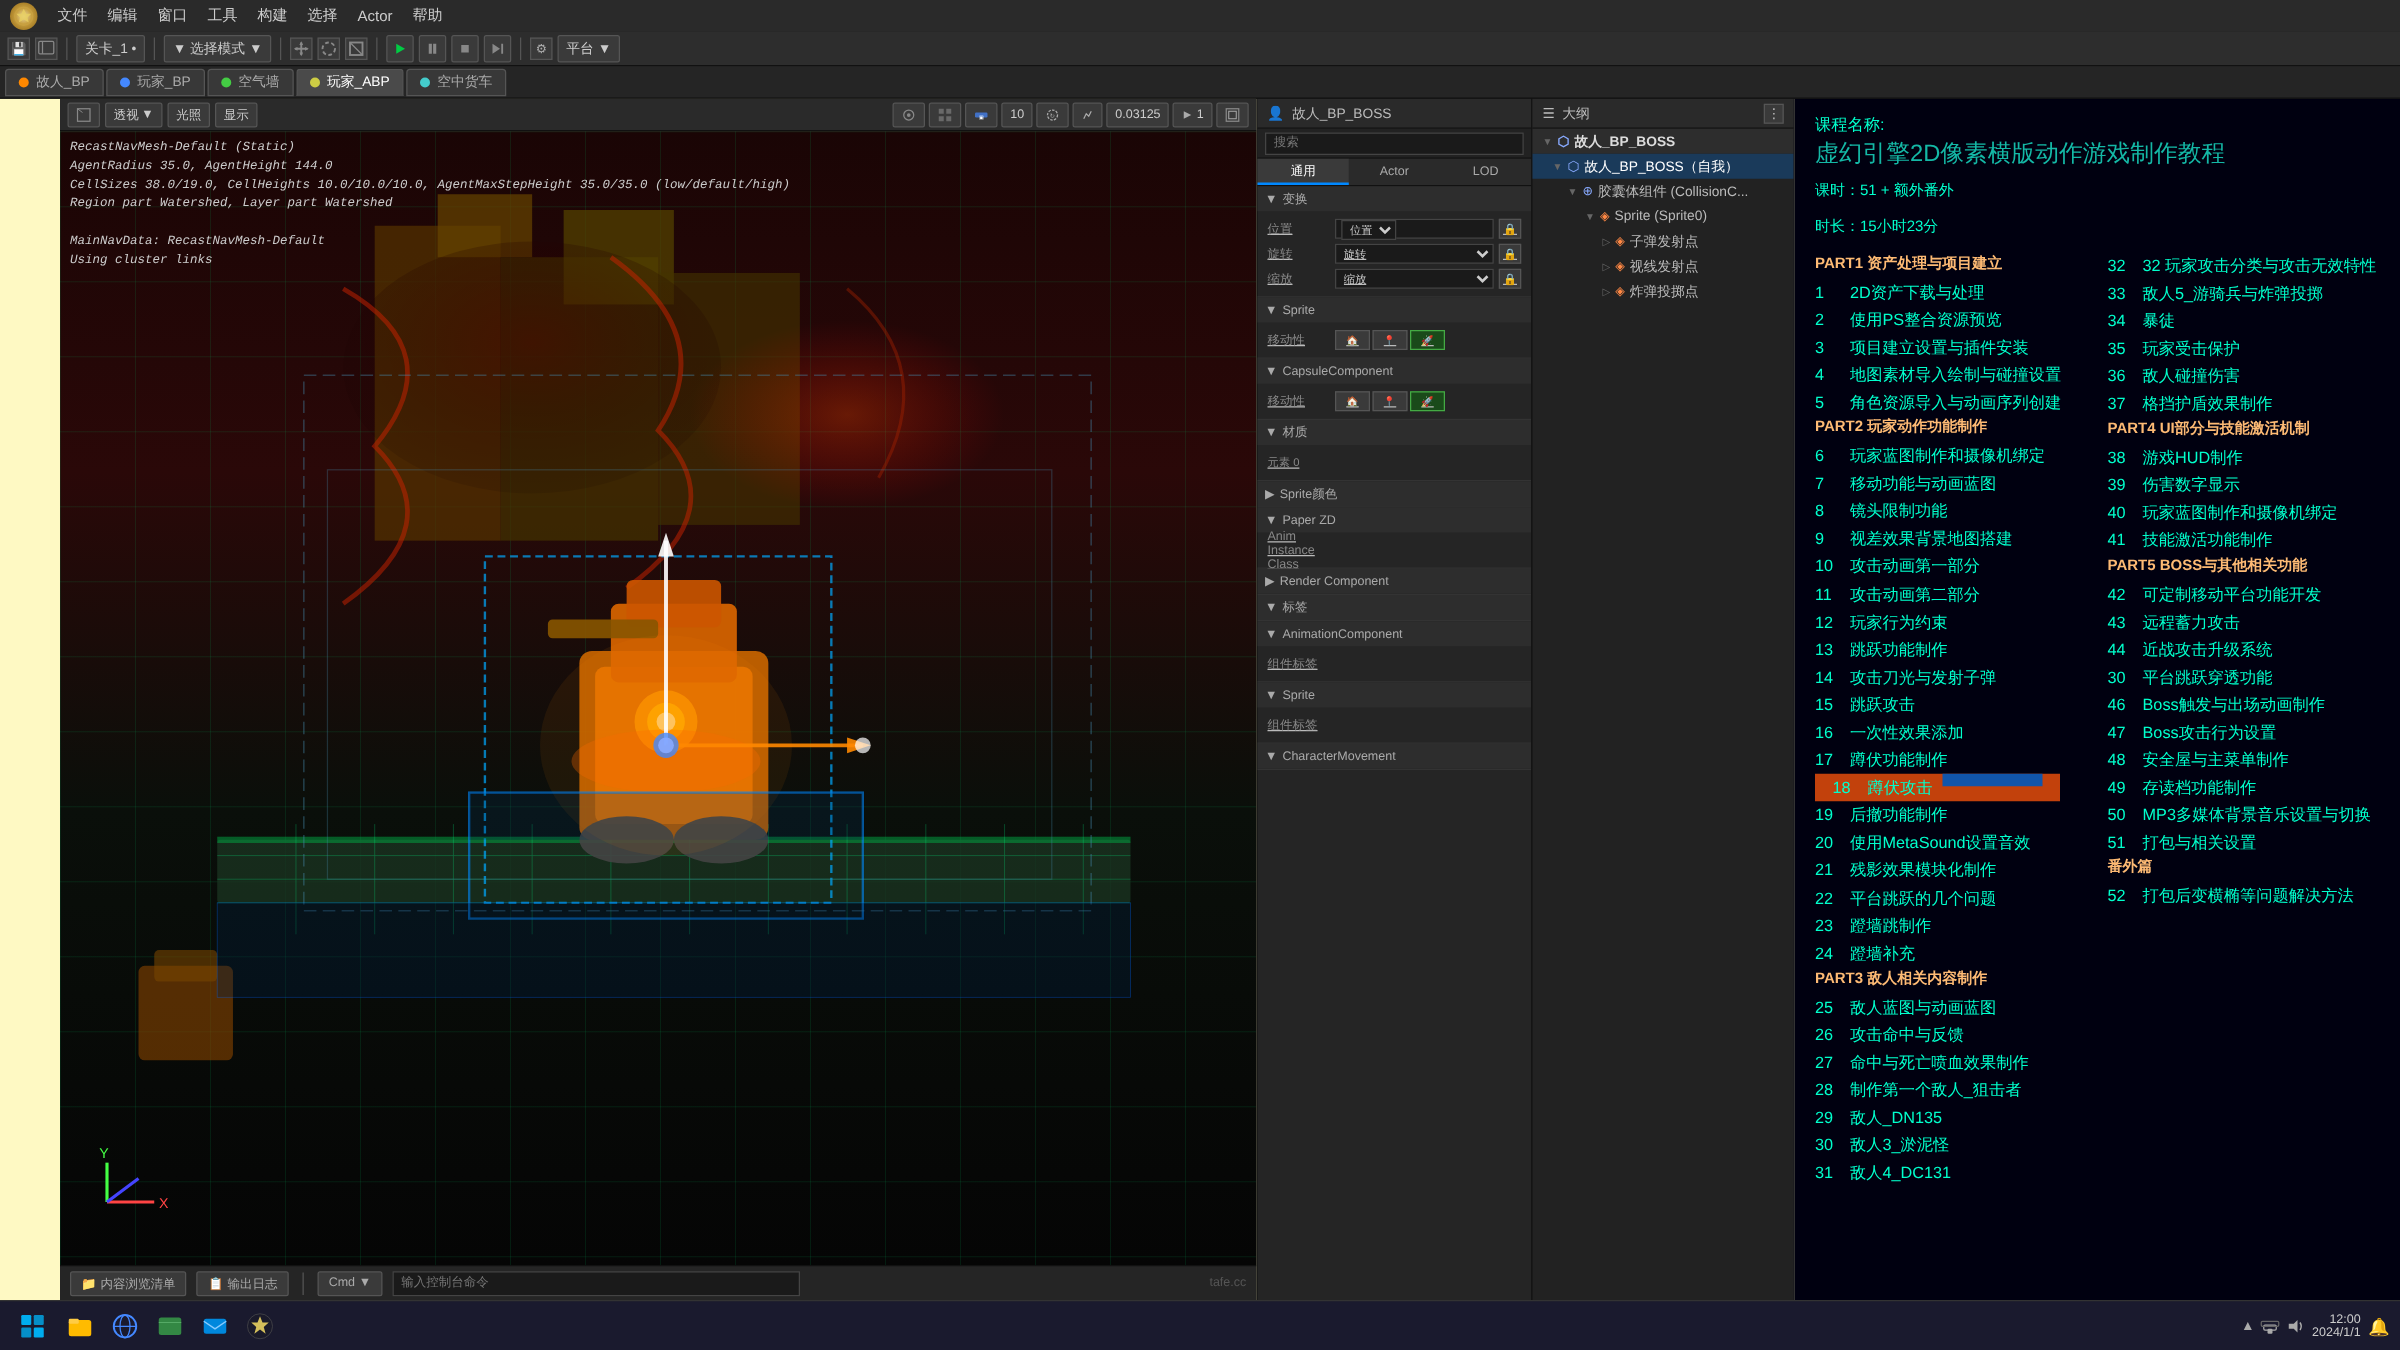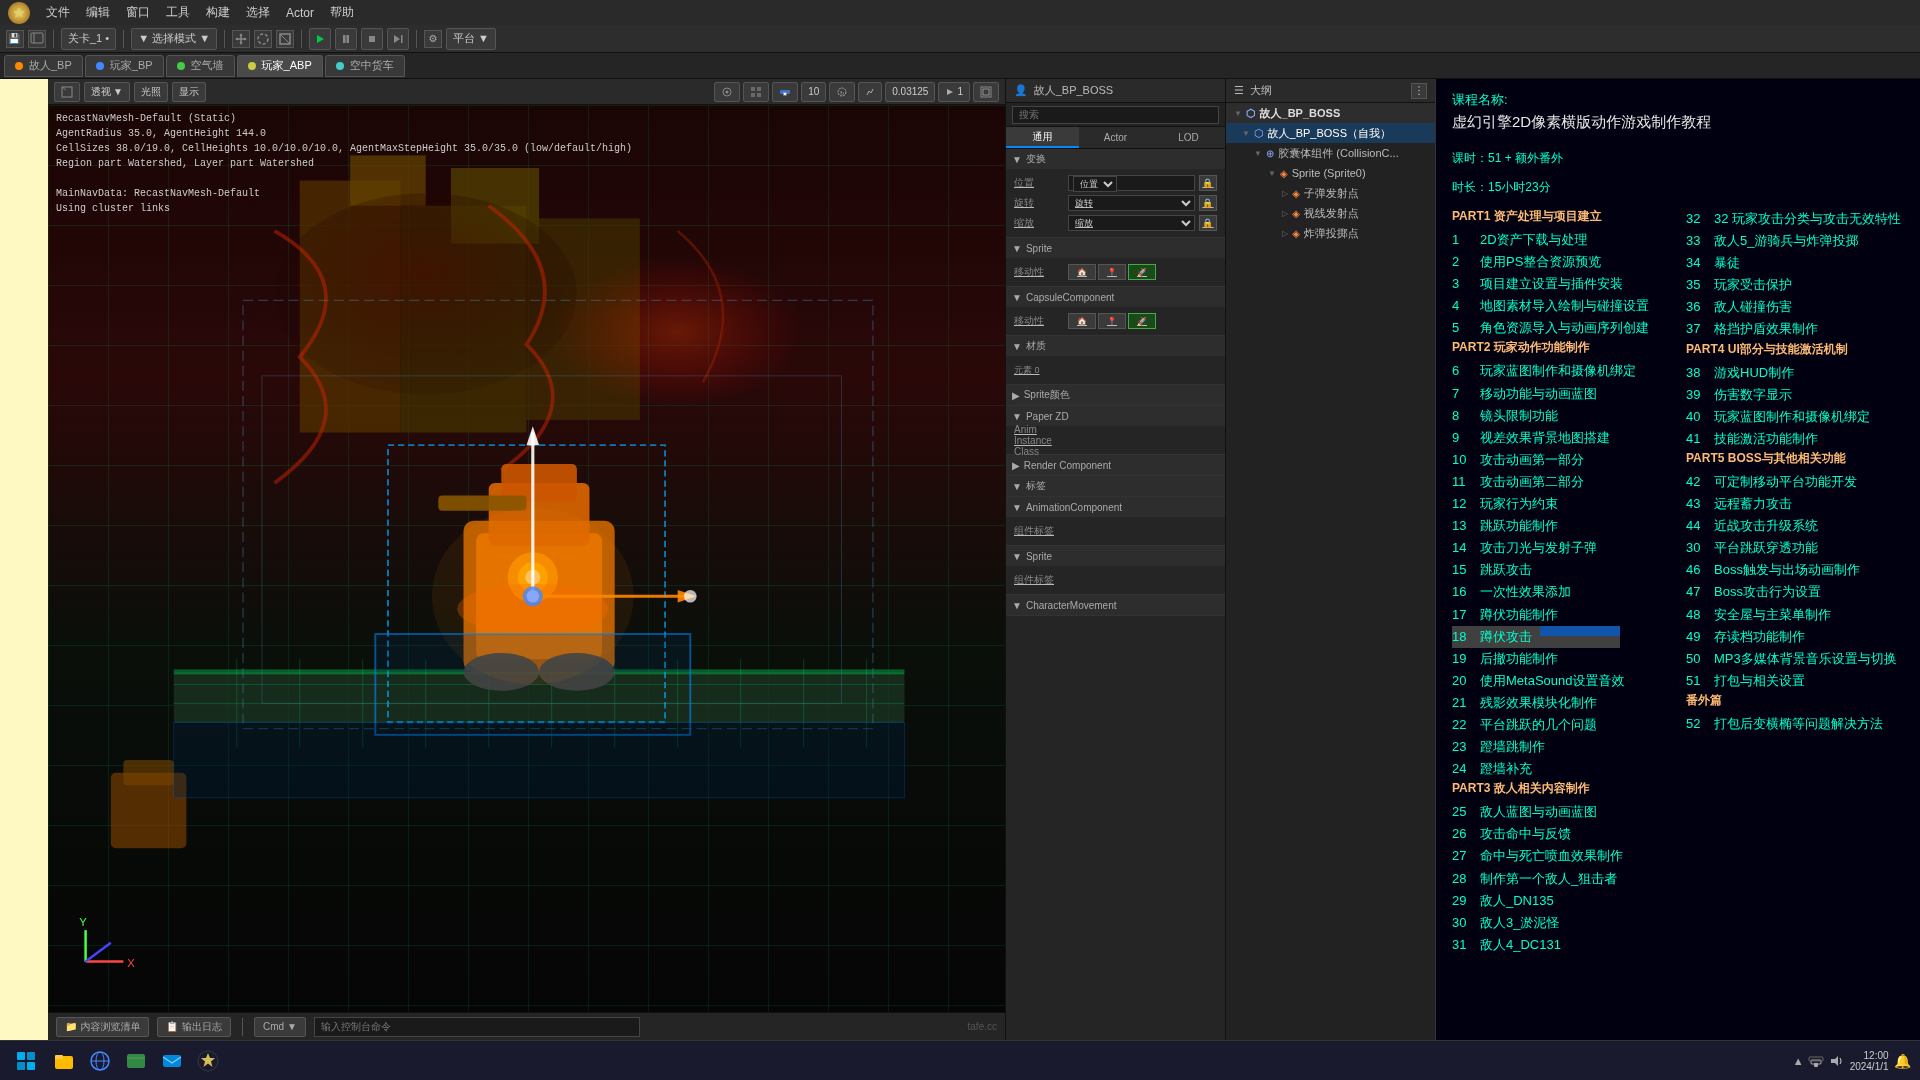--- a/index.html
+++ b/index.html
@@ -381,23 +381,23 @@
       padding: 12px 16px;
       overflow-y: auto;
       color: #00ffcc;
     }
     .course-title-label {
       font-size: 13px;
       color: #00ffcc;
       margin-bottom: 2px;
     }
     .course-title-main {
-      font-size: 15px;
-      color: #e5e5e5;
-      margin-bottom: 18px;
+      font-size: 19px;
+      color: #14b8a6;
+      margin-bottom: 6px;
       line-height: 1.4;
     }
     .course-duration {
       font-size: 12px;
       color: #00ffcc;
       margin-bottom: 12px;
     }
     .course-columns {
       display: flex;
       gap: 16px;
@@ -418,23 +418,23 @@
       line-height: 1.7;
       display: flex;
       gap: 4px;
     }
     .course-item-num {
       color: #00ffcc;
       flex-shrink: 0;
       min-width: 24px;
     }
     .highlight-item {
-      background: #404040;
+      background: #c2410c;
       display: inline-flex;
-      padding: 0 0;
+      padding: 0 14px;
     }
 
     
     .taskbar {
       height: 40px;
       background: #1a1a2e;
       display: flex;
       align-items: center;
       padding: 0 8px;
       gap: 4px;
@@ -480,20 +480,21 @@
     }
 
     .nav-mesh-info {
       position: absolute;
       top: 6px;
       left: 8px;
       font-size: 10px;
       color: #cccccc;
       font-family: 'Courier New', monospace;
       line-height: 1.5;
+      font-style: italic;
     }
   </style>
 </head>
 <body>
 
 <div class="menu-bar">
   <div class="menu-logo">
     <svg width="16" height="16" viewBox="0 0 16 16">
       <circle cx="8" cy="8" r="7" fill="none" stroke="#c8a040" stroke-width="1.5"></circle>
       <path d="M8 2 L10 6 L14 6 L11 9 L12 13 L8 10.5 L4 13 L5 9 L2 6 L6 6 Z" fill="#e8d060" opacity="0.8"></path>

